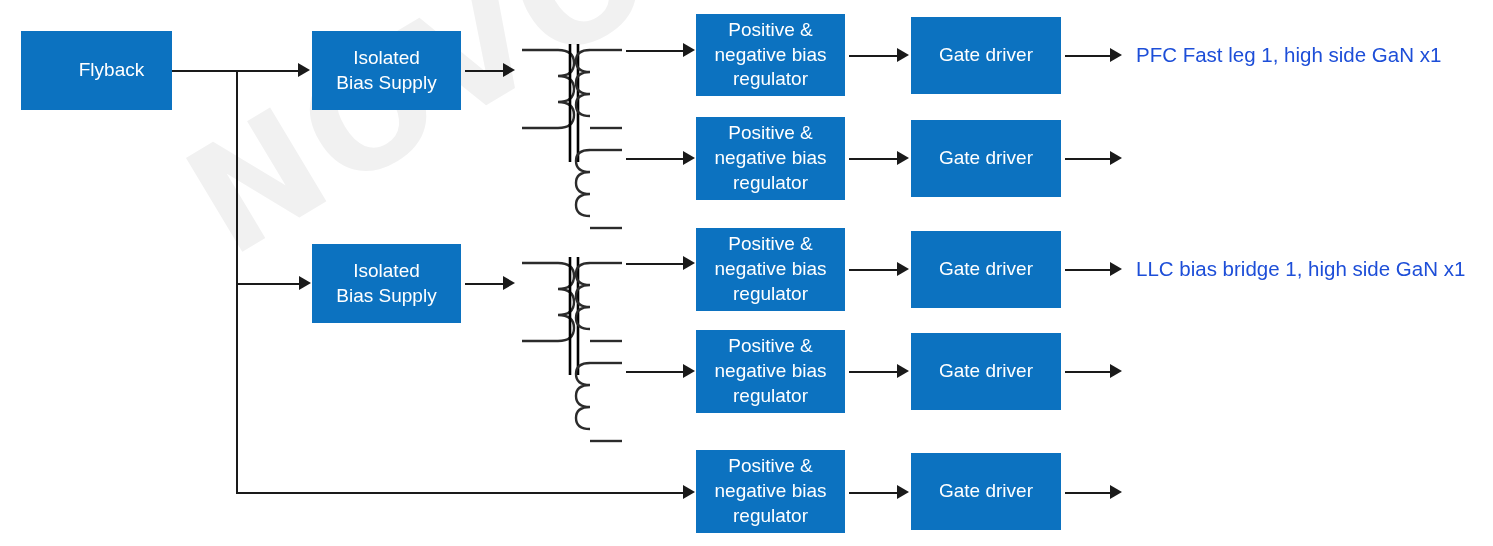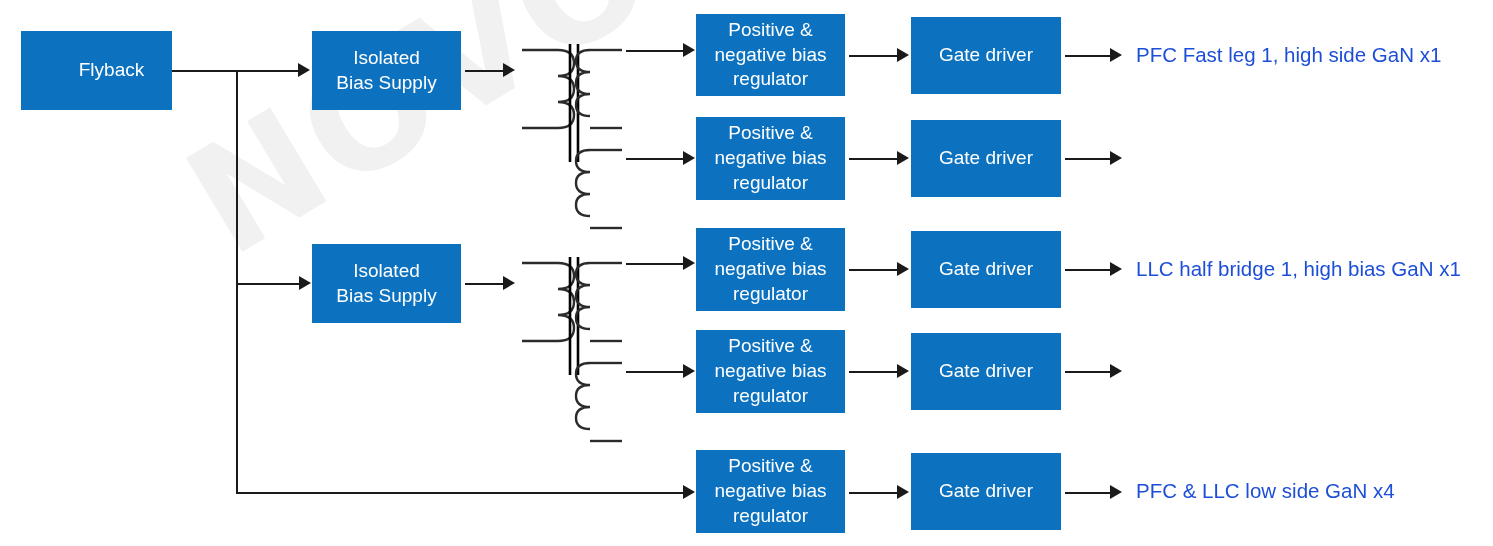--- a/index.html
+++ b/index.html
@@ -156,34 +156,33 @@
   <div class="arrowhead" style="left:1110px;top:151px;"></div>
 
   <div class="box" style="left:696px;top:228px;width:149px;height:83px;">Positive &amp;
 negative bias
 regulator</div>
   <div class="hline" style="left:849px;top:269px;width:48px;"></div>
   <div class="arrowhead" style="left:897px;top:262px;"></div>
   <div class="box" style="left:911px;top:231px;width:150px;height:77px;">Gate driver</div>
   <div class="hline" style="left:1065px;top:269px;width:45px;"></div>
   <div class="arrowhead" style="left:1110px;top:262px;"></div>
-  <div class="outlabel" style="left:1136px;top:259px;">LLC half bridge 1, high bias GaN x1</div>
+  <div class="outlabel" style="left:1136px;top:259px;">LLC bias bridge 1, high side GaN x1</div>
 
   <div class="box" style="left:696px;top:330px;width:149px;height:83px;">Positive &amp;
 negative bias
 regulator</div>
   <div class="hline" style="left:849px;top:371px;width:48px;"></div>
   <div class="arrowhead" style="left:897px;top:364px;"></div>
   <div class="box" style="left:911px;top:333px;width:150px;height:77px;">Gate driver</div>
   <div class="hline" style="left:1065px;top:371px;width:45px;"></div>
   <div class="arrowhead" style="left:1110px;top:364px;"></div>
 
   <div class="box" style="left:696px;top:450px;width:149px;height:83px;">Positive &amp;
 negative bias
 regulator</div>
   <div class="hline" style="left:849px;top:492px;width:48px;"></div>
   <div class="arrowhead" style="left:897px;top:485px;"></div>
   <div class="box" style="left:911px;top:453px;width:150px;height:77px;">Gate driver</div>
   <div class="hline" style="left:1065px;top:492px;width:45px;"></div>
   <div class="arrowhead" style="left:1110px;top:485px;"></div>
-  <div class="outlabel" style="left:1136px;top:481px;">PFC &amp; LLC low side GaN x4</div>
 
 </div>
 
 </body></html>

